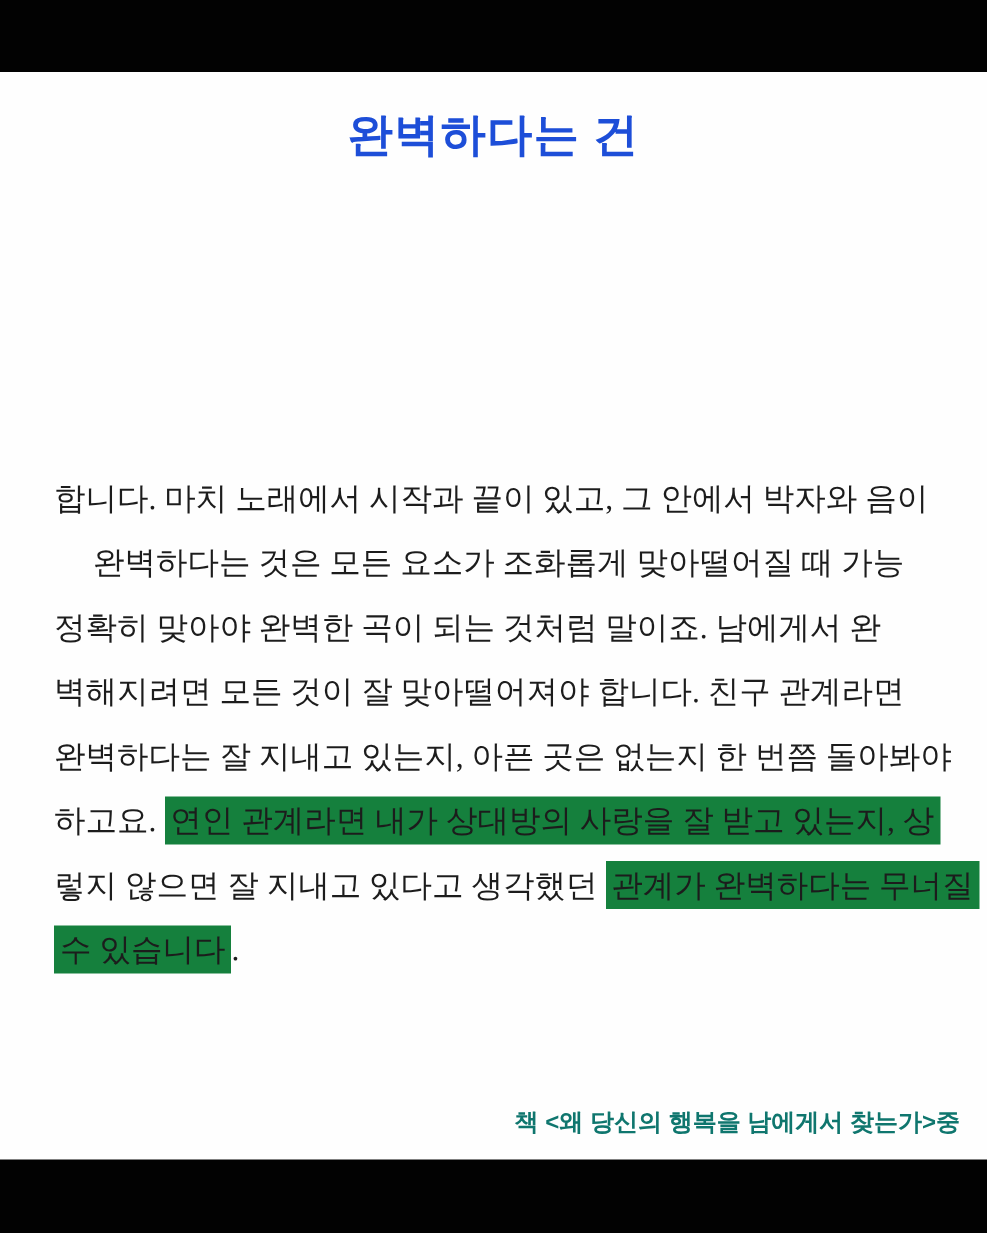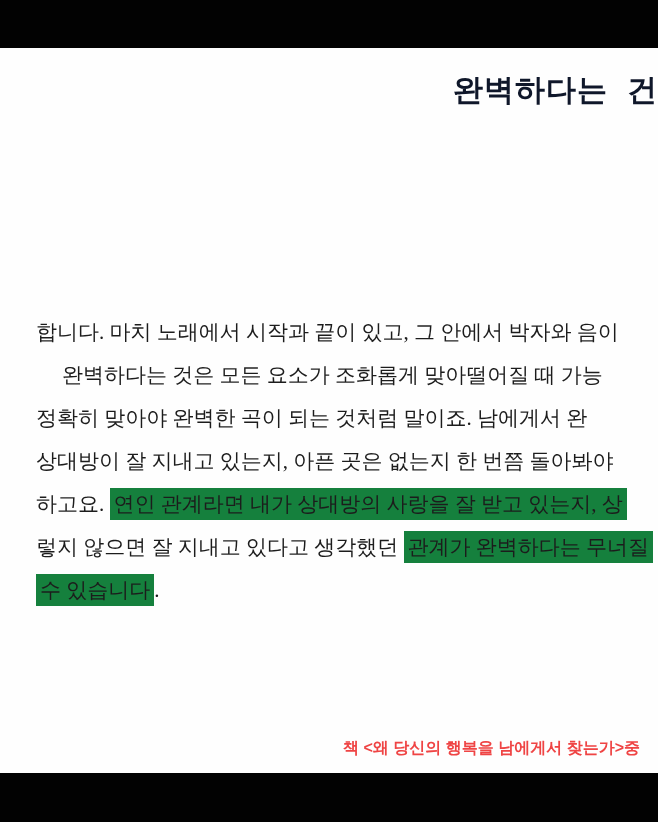--- a/index.html
+++ b/index.html
@@ -21,26 +21,26 @@
     width: 658px;
     background: #020202;
   }
   .bar-top { top: 0; height: 48px; }
   .bar-bottom { top: 773px; height: 49px; }
   .title {
     position: absolute;
     top: 70px;
     left: 0;
     width: 658px;
-    text-align: right;
+    text-align: center;
     font-size: 30px;
     font-weight: 700;
     letter-spacing: 1px;
-    color: #0f172a;
-    font-family: Liberation Mono, monospace;
+    color: #1d4ed8;
+    font-family: Liberation Serif, serif;
   }
   .body-text {
     position: absolute;
     top: 311px;
     left: 36px;
     width: 592px;
     font-size: 21px;
     line-height: 43px;
     color: #1c1c1c;
     letter-spacing: 0px;
@@ -55,39 +55,40 @@
   .hl {
     background: #15803d;
     padding: 4px 4px;
   }
   .citation {
     position: absolute;
     top: 738px;
     right: 18px;
     font-size: 16px;
     font-weight: 700;
-    color: #ef4444;
+    color: #0f766e;
     font-family: "Liberation Sans", "DejaVu Sans", sans-serif;
     letter-spacing: 0px;
   }
 </style>
 </head>
 <body>
 
 <div class="page">
 
   <div class="bar bar-top"></div>
 
   <div class="title">완벽하다는 건</div>
 
   <div class="body-text">
     <div class="line"><span class="seg">합니다. 마치 노래에서 시작과 끝이 있고, 그 안에서 박자와 음이</span></div>
     <div class="line indent"><span class="seg">완벽하다는 것은 모든 요소가 조화롭게 맞아떨어질 때 가능</span></div>
     <div class="line"><span class="seg">정확히 맞아야 완벽한 곡이 되는 것처럼 말이죠. 남에게서 완</span></div>
-    <div class="line"><span class="seg">상대방이 잘 지내고 있는지, 아픈 곳은 없는지 한 번쯤 돌아봐야</span></div>
+    <div class="line"><span class="seg">벽해지려면 모든 것이 잘 맞아떨어져야 합니다. 친구 관계라면</span></div>
+    <div class="line"><span class="seg">완벽하다는 잘 지내고 있는지, 아픈 곳은 없는지 한 번쯤 돌아봐야</span></div>
     <div class="line"><span class="seg">하고요. </span><span class="seg hl">연인 관계라면 내가 상대방의 사랑을 잘 받고 있는지, 상</span></div>
     <div class="line"><span class="seg">렇지 않으면 잘 지내고 있다고 생각했던 </span><span class="seg hl">관계가 완벽하다는 무너질</span></div>
     <div class="line"><span class="seg hl">수 있습니다</span><span class="seg">.</span></div>
   </div>
 
   <div class="citation">책 &lt;왜 당신의 행복을 남에게서 찾는가&gt;중</div>
 
   <div class="bar bar-bottom"></div>
 
 </div>

